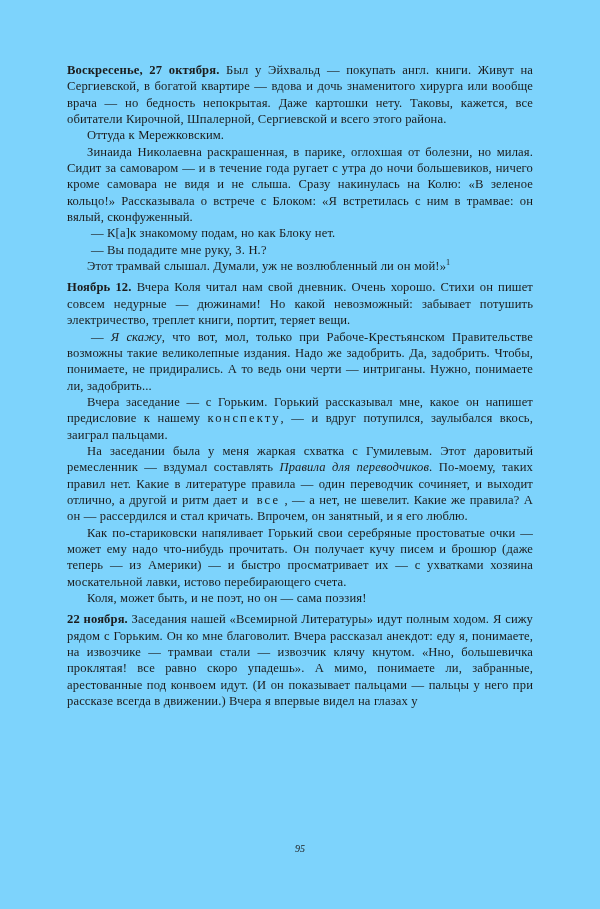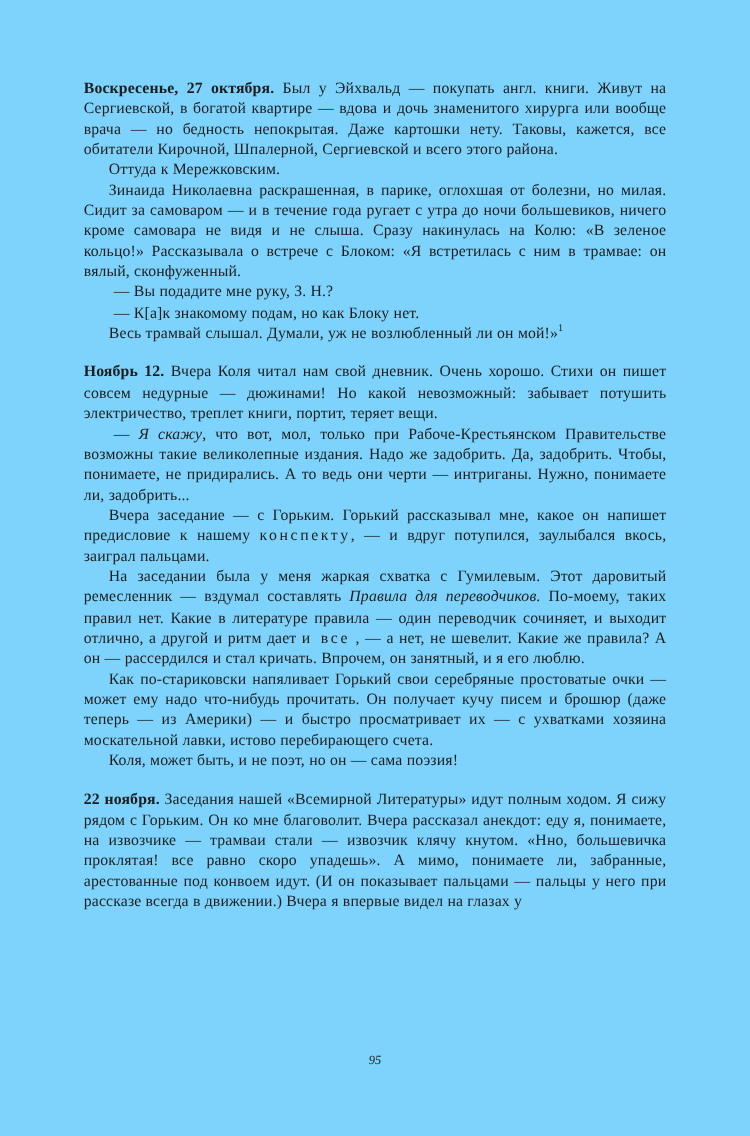--- a/index.html
+++ b/index.html
@@ -44,21 +44,21 @@
     text-indent: 20px;
     font-family: Liberation Serif, serif;
   }
   .para.dialogue {
     text-indent: 24px;
   }
   .entry {
     margin: 0;
   }
   .entry + .entry {
-    margin-top: 15px;
+    margin-top: 5px;
   }
   .daybold {
     font-weight: bold;
   }
   .ital {
     font-style: italic;
   }
   .spaced {
     letter-spacing: 2.1px;
   }
@@ -82,23 +82,23 @@
 <body>
 
 <div id="page">
 
   <div id="text-column">
 
     <div class="entry">
       <p class="para"><span class="daybold">Воскресенье, 27 октября.</span><span> Был у Эйхвальд — покупать англ. книги. Живут на Сергиевской, в богатой квартире — вдова и дочь знаменитого хирурга или вообще врача — но бедность непокрытая. Даже картошки нету. Таковы, кажется, все обитатели Кирочной, Шпалерной, Сергиевской и всего этого района.</span></p>
       <p class="para indent"><span>Оттуда к Мережковским.</span></p>
       <p class="para indent"><span>Зинаида Николаевна раскрашенная, в парике, оглохшая от болезни, но милая. Сидит за самоваром — и в течение года ругает с утра до ночи большевиков, ничего кроме самовара не видя и не слыша. Сразу накинулась на Колю: «В зеленое кольцо!» Рассказывала о встрече с Блоком: «Я встретилась с ним в трамвае: он вялый, сконфуженный.</span></p>
+      <p class="para dialogue"><span>— К[а]к знакомому подам, но как Блоку нет.</span></p>
       <p class="para dialogue"><span>— Вы подадите мне руку, З. Н.?</span></p>
-      <p class="para dialogue"><span>— К[а]к знакомому подам, но как Блоку нет.</span></p>
-      <p class="para indent"><span>Весь трамвай слышал. Думали, уж не возлюбленный ли он мой!»</span><span class="fn">1</span></p>
+      <p class="para indent"><span>Этот трамвай слышал. Думали, уж не возлюбленный ли он мой!»</span><span class="fn">1</span></p>
     </div>
 
     <div class="entry">
       <p class="para"><span class="daybold">Ноябрь 12.</span><span> Вчера Коля читал нам свой дневник. Очень хорошо. Стихи он пишет совсем недурные — дюжинами! Но какой невозможный: забывает потушить электричество, треплет книги, портит, теряет вещи.</span></p>
       <p class="para dialogue"><span>— </span><span class="ital">Я скажу</span><span>, что вот, мол, только при Рабоче-Крестьянском Правительстве возможны такие великолепные издания. Надо же задобрить. Да, задобрить. Чтобы, понимаете, не придирались. А то ведь они черти — интриганы. Нужно, понимаете ли, задобрить...</span></p>
       <p class="para indent"><span>Вчера заседание — с Горьким. Горький рассказывал мне, какое он напишет предисловие к нашему </span><span class="spaced">конспекту</span><span>, — и вдруг потупился, заулыбался вкось, заиграл пальцами.</span></p>
       <p class="para indent"><span>На заседании была у меня жаркая схватка с Гумилевым. Этот даровитый ремесленник — вздумал составлять </span><span class="ital">Правила для переводчиков</span><span>. По-моему, таких правил нет. Какие в литературе правила — один переводчик сочиняет, и выходит отлично, а другой и ритм дает </span><span class="spaced">и все</span><span> , — а нет, не шевелит. Какие же правила? А он — рассердился и стал кричать. Впрочем, он занятный, и я его люблю.</span></p>
       <p class="para indent"><span>Как по-стариковски напяливает Горький свои серебряные простоватые очки — может ему надо что-нибудь прочитать. Он получает кучу писем и брошюр (даже теперь — из Америки) — и быстро просматривает их — с ухватками хозяина москательной лавки, истово перебирающего счета.</span></p>
       <p class="para indent"><span>Коля, может быть, и не поэт, но он — сама поэзия!</span></p>
     </div>

